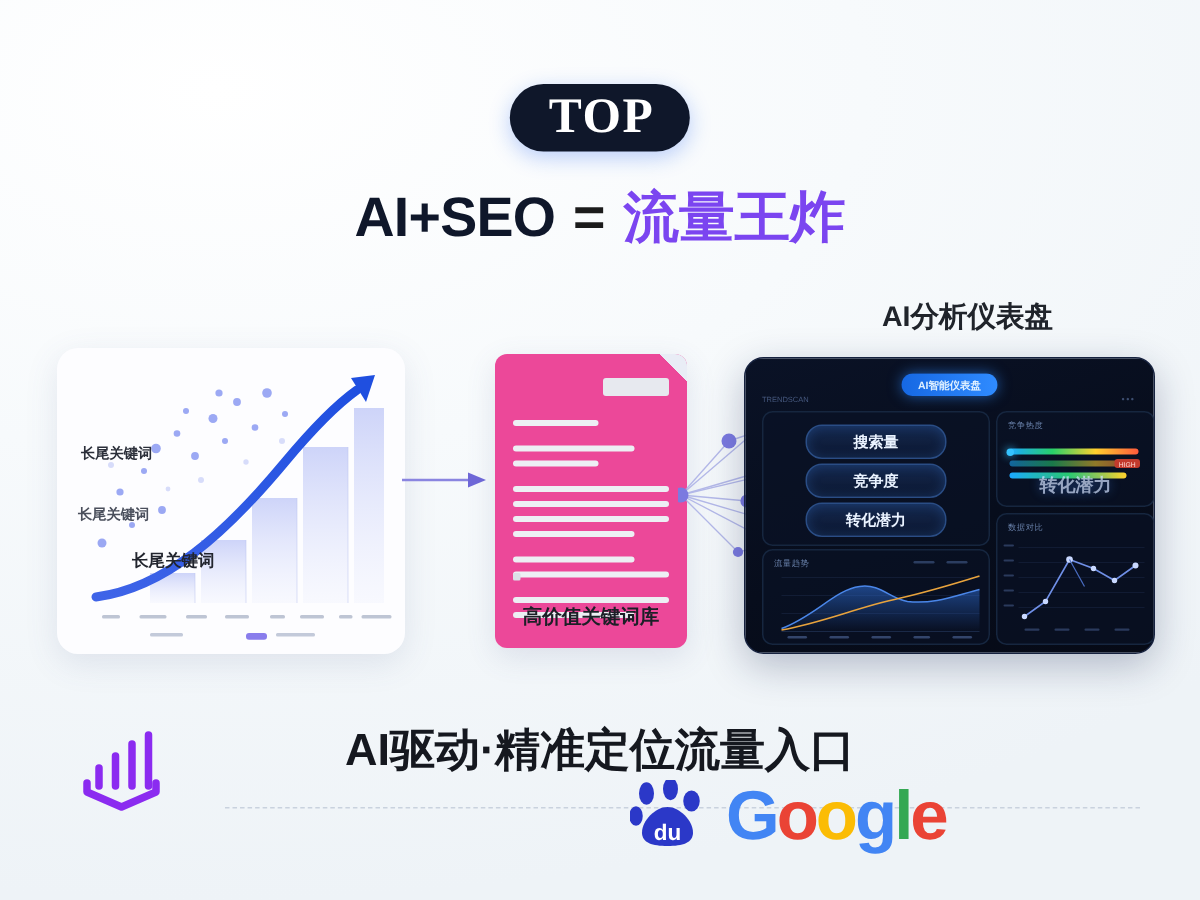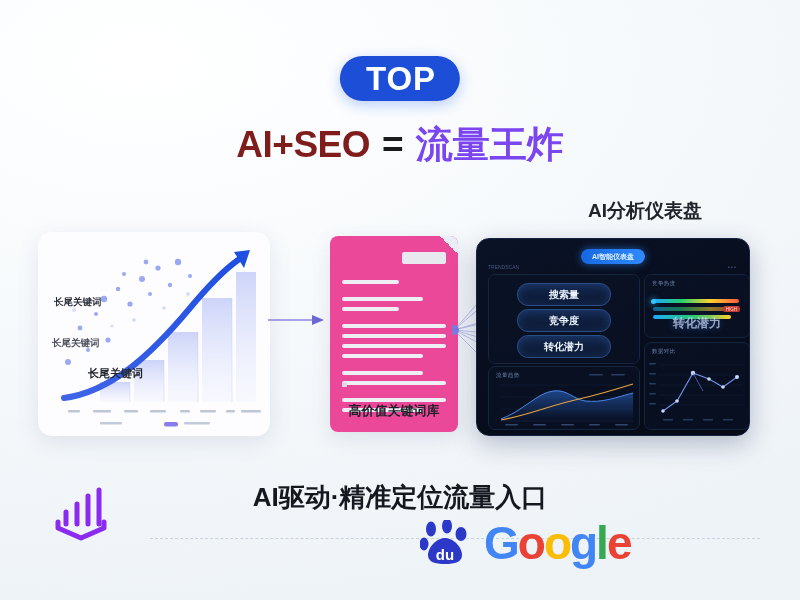--- a/index.html
+++ b/index.html
@@ -9,40 +9,41 @@
     background:
       radial-gradient(120% 90% at 18% 10%, #ffffff 0%, #f7fafc 45%, #eef3f7 100%);
     position:relative;
   }
   .stage{position:absolute;inset:0;}
 
   
   .top-badge{
     position:absolute;left:50%;top:56px;transform:translateX(-50%);
     display:flex;
-    background:#1d4ed8;border-radius:40px;
+    background:#0f172a;border-radius:40px;
     padding:6px 8px 6px 26px;
     box-shadow:0 4px 14px rgba(19,87,240,.28);
+    font-family:Liberation Serif, serif;
   }
   .top-badge .word{
     color:#fff;font-weight:bold;font-size:33px;letter-spacing:1px;
     line-height:1;padding-right:16px;
   }
   .top-badge .num{
     background:#f7f8fa;color:#111;border-radius:50%;
     width:52px;height:52px;display:flex;align-items:center;justify-content:center;
     font-weight:bold;font-size:29px;
   }
 
   
   .headline{
     position:absolute;left:0;right:0;top:126px;text-align:center;
     font-size:37px;font-weight:bold;line-height:1;white-space:nowrap;
   }
-  .headline .ai{color:#7f1d1d;letter-spacing:-.5px;}
+  .headline .ai{color:#0f172a;letter-spacing:-.5px;}
   .headline .eq{color:#1b1b1b;margin:0 12px;}
   .headline .cn{color:#7b45f0;}
 
   
   .sec-head{
     position:absolute;font-size:19px;font-weight:bold;color:#20242b;white-space:nowrap;
   }
   .sec-head.left{left:54px;top:198px;}
   .sec-head.right{left:588px;top:198px;}
 
@@ -86,21 +87,21 @@
   .doc-title{
     position:absolute;left:0;right:0;bottom:12px;text-align:center;
     font-size:13px;font-weight:bold;color:#1c1f27;white-space:nowrap;
   }
 
   
   .nodes{position:absolute;left:452px;top:272px;width:96px;height:112px;}
 
   
   .dash{
-    position:absolute;left:476px;top:238px;width:272px;height:196px;
+    position:absolute;left:496px;top:238px;width:272px;height:196px;
     background:linear-gradient(160deg,#0a1226 0%,#070d1c 55%,#060a16 100%);
     border-radius:13px;border:1px solid #16223f;
     box-shadow:0 8px 26px rgba(20,35,80,.28);
     overflow:hidden;
   }
   .dash-inner{position:absolute;inset:7px;}
   .dash-badge{
     position:absolute;left:50%;top:3px;transform:translateX(-50%);
     background:linear-gradient(90deg,#1668e3,#2f8bff);
     color:#dff0ff;font-size:7px;font-weight:bold;
@@ -138,21 +139,21 @@
   .gauge-overlay{
     position:absolute;left:0;right:0;bottom:5px;text-align:center;
     font-size:12px;font-weight:bold;color:#cfe0ff;opacity:.72;
     text-shadow:0 0 7px rgba(60,120,220,.8);white-space:nowrap;
   }
   .dash svg{display:block;}
 
   
   .kicker{
     position:absolute;left:0;right:0;top:480px;text-align:center;
-    font-size:26px;font-weight:bold;color:#15181f;white-space:nowrap;
+    font-size:30px;font-weight:bold;color:#15181f;white-space:nowrap;
   }
   .bar-icon{position:absolute;left:48px;top:482px;width:66px;height:62px;}
   .dash-rule{
     position:absolute;left:150px;right:40px;top:538px;height:0;
     border-top:1.6px dashed #c9d2de;
   }
   .logos{position:absolute;left:420px;top:520px;display:flex;align-items:center;gap:14px;}
   .baidu{display:flex;align-items:flex-end;gap:3px;}
   .baidu-cn{color:#e02020;font-size:38px;font-weight:bold;line-height:1;letter-spacing:-1px;}
   .google{font-size:46px;font-weight:bold;line-height:1;letter-spacing:-2px;display:flex;}

